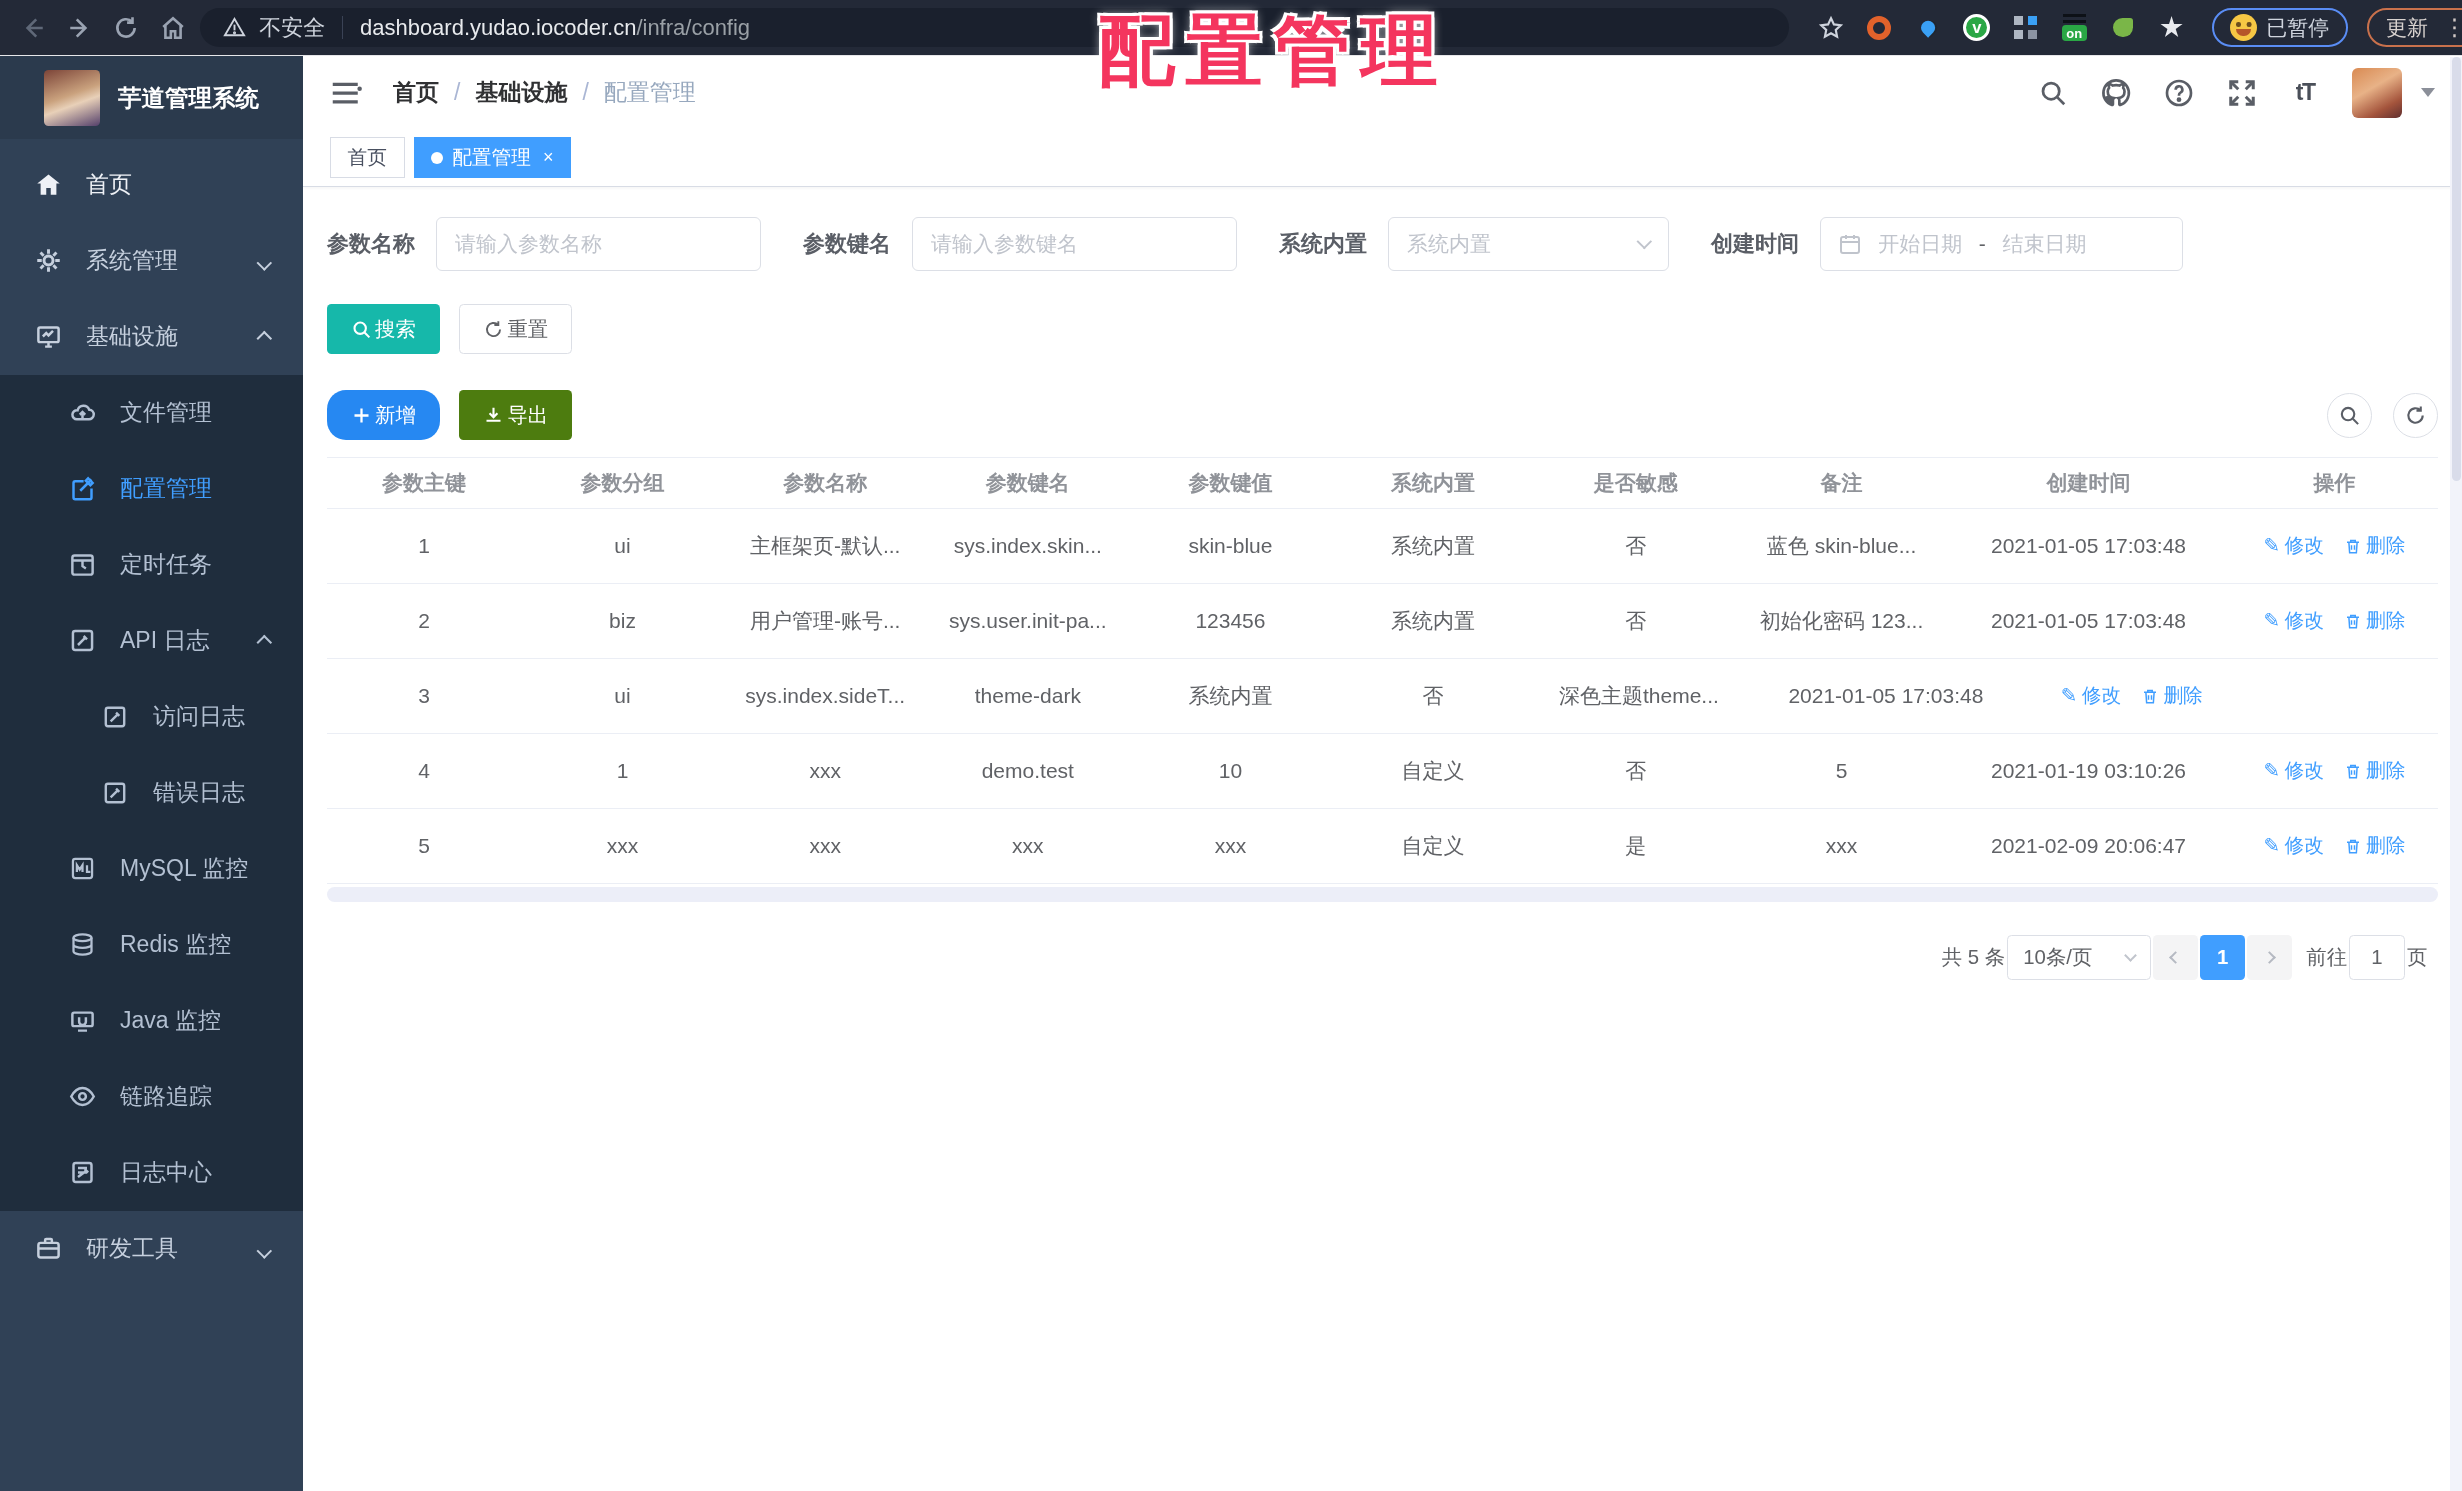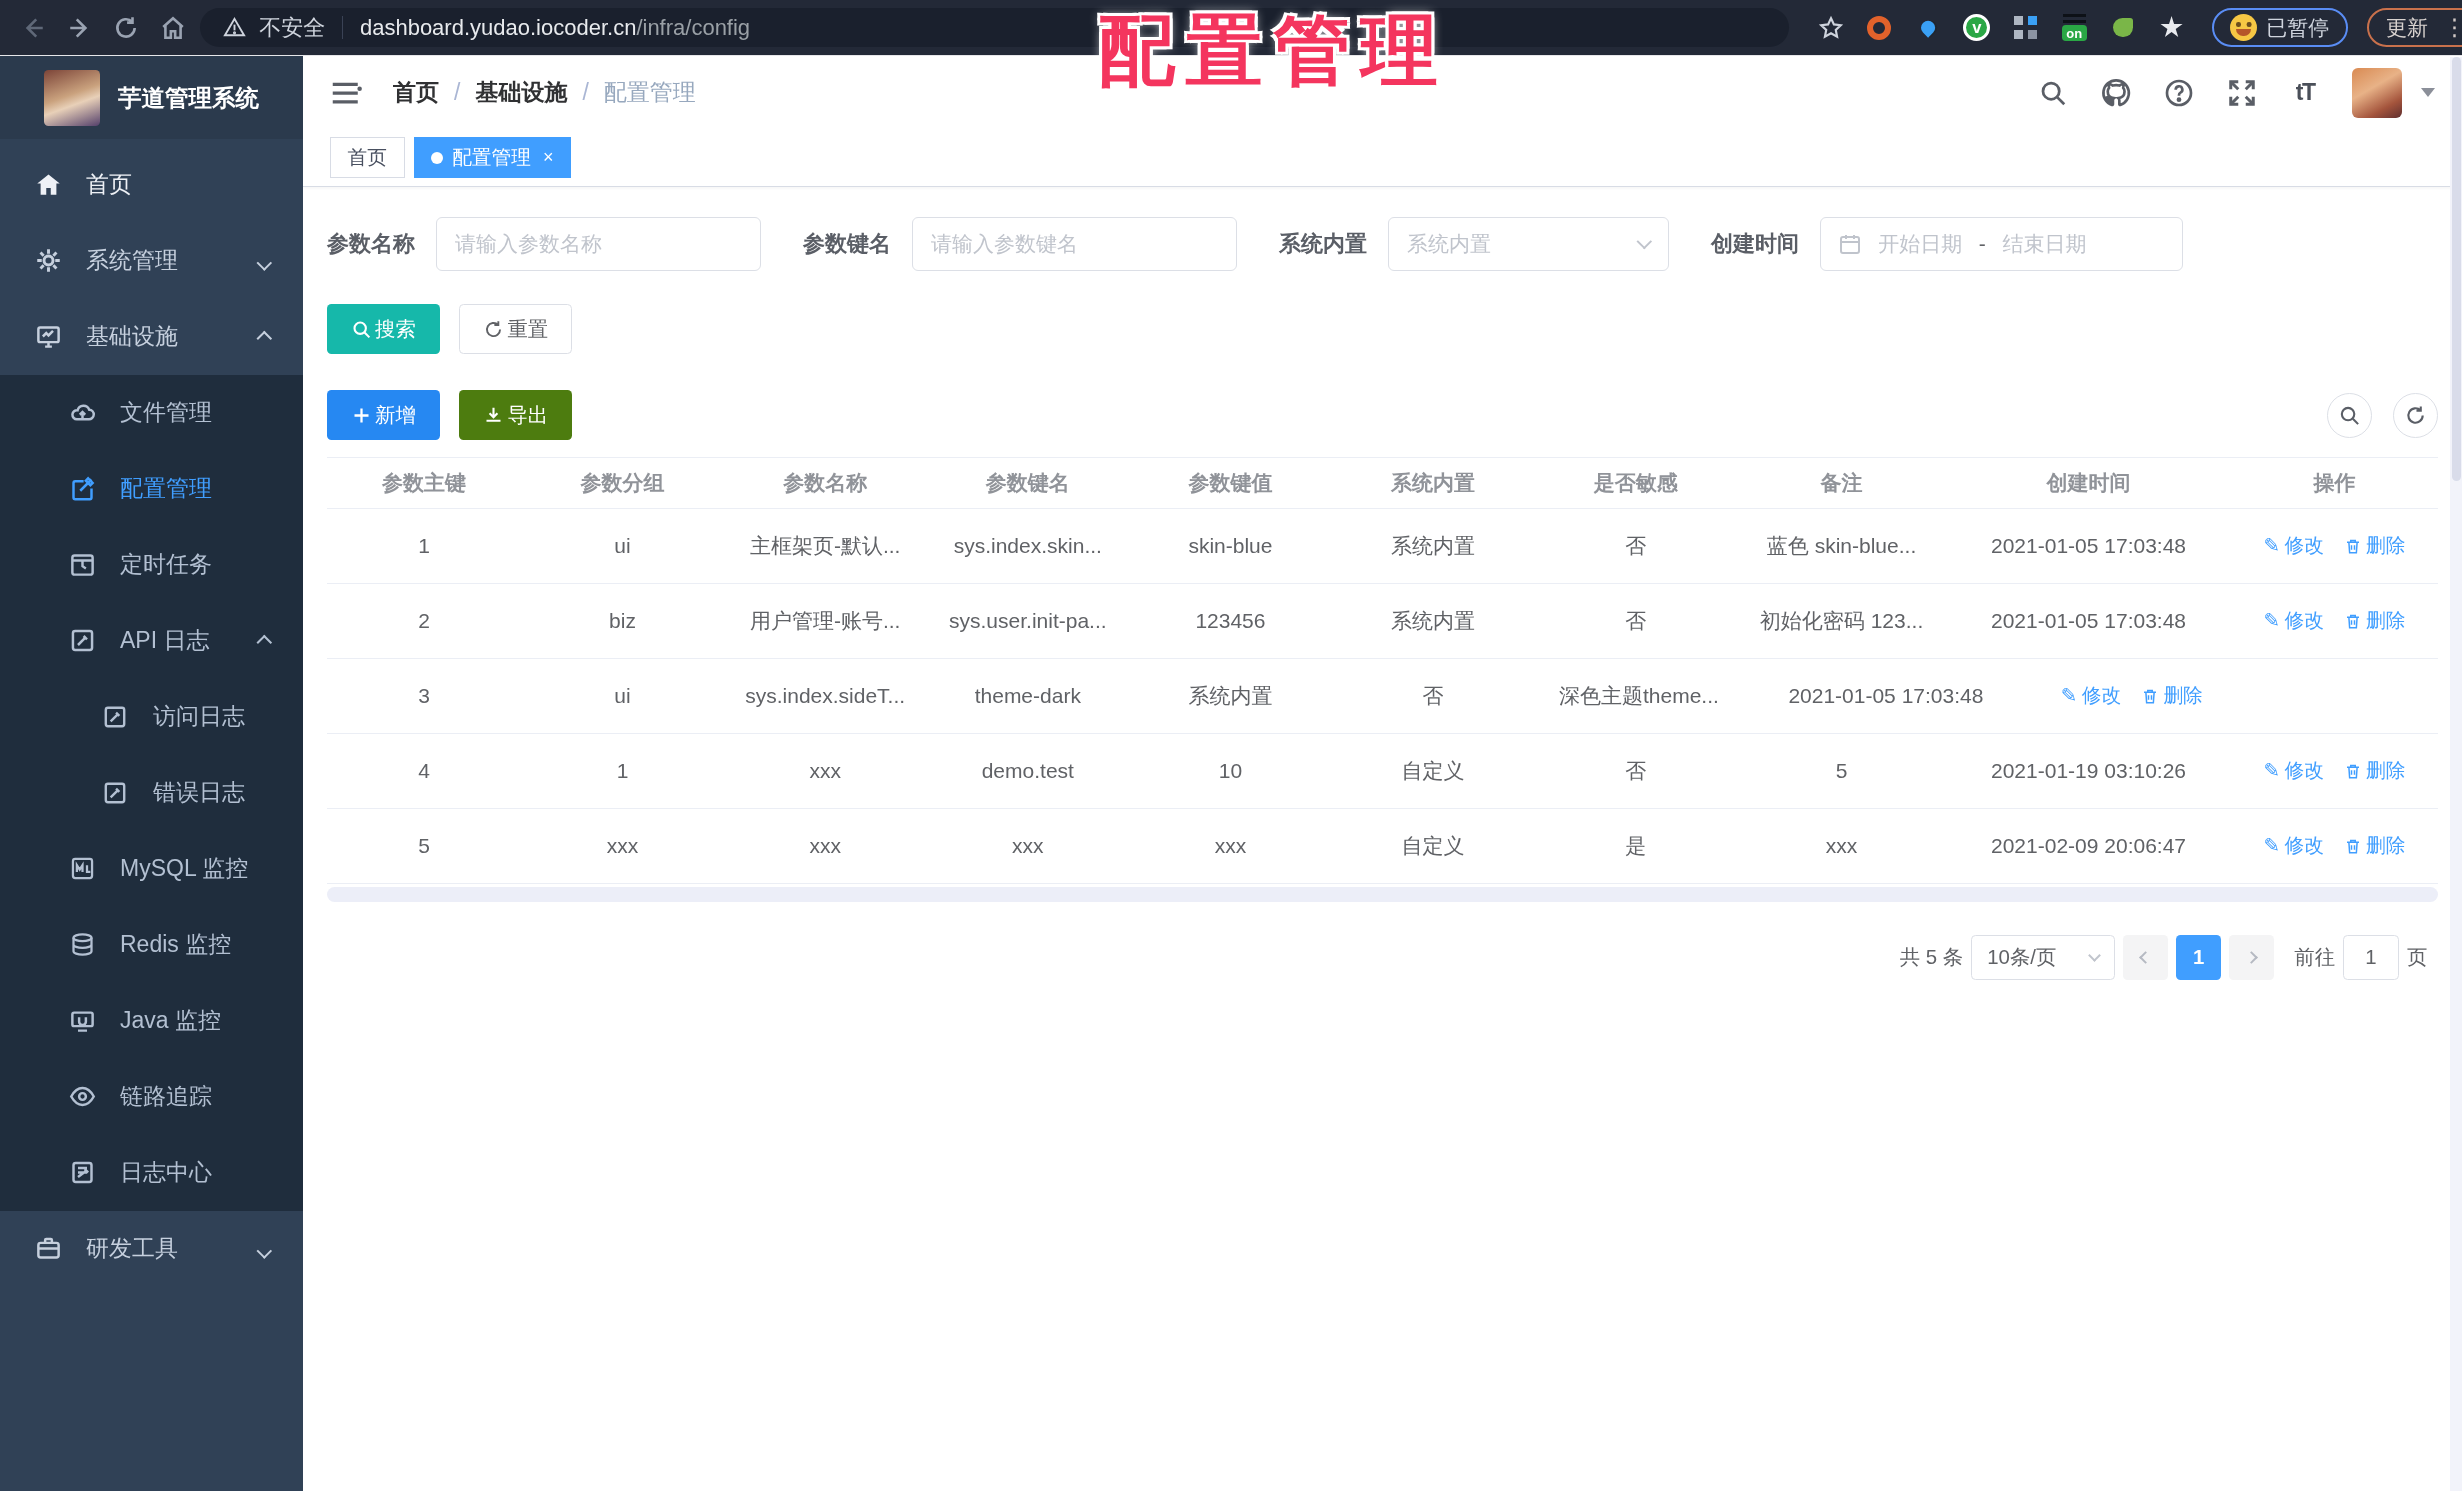--- a/index.html
+++ b/index.html
@@ -91,38 +91,38 @@
   .fselect { width:281px; height:54px; border:0.8px solid #dcdfe6; border-radius:6px; padding:0 18px; font-size:21px; color:#c0c4cc; display:flex; align-items:center; justify-content:space-between; cursor:pointer;}
   .fselect .chevron { color:#c0c4cc; margin-top:-4.5px;}
   .fdate { width:363px; height:54px; border:0.8px solid #dcdfe6; border-radius:6px; padding:0 16.6px; font-size:21px; color:#c0c4cc; display:flex; align-items:center; gap:16.6px; cursor:pointer;}
 
   
   .btnrow1 { margin-top:33px; display:flex; align-items:center; gap:19.7px;}
   .btnrow2 { margin-top:36px; display:flex; align-items:center; gap:19.7px;}
   .btn { height:50px; border-radius:4.5px; display:inline-flex; align-items:center; gap:3px; padding:0 23px; font-size:20.4px; cursor:pointer; border:0.8px solid transparent; white-space:nowrap;}
   .btn-search { background:#16b8aa; color:#fff; }
   .btn-reset { background:#fff; color:#606266; border-color:#dcdfe6;}
-  .btn-add { background:#2688f2; color:#fff; }
+  .btn-add { background:#2688f2; color:#fff;border-radius:19px; }
   .btn-export { background:#4d7c0f; color:#fff;align-items:center; }
   .circ-group { margin-left:auto; display:flex; gap:21px; }
   .circ { width:45px; height:45px; border-radius:50%; border:0.8px solid #dcdfe6; background:#fff; color:#5a5e66; display:flex; align-items:center; justify-content:center; cursor:pointer;}
 
   
   .table { margin-top:16.6px; border-top:0.8px solid #ebeef5; }
   .trow { display:flex; align-items:center; border-bottom:0.8px solid #ebeef5; }
   .thead .tcell { color:#909399; font-weight:bold; font-size:21px; height:50px; }
   .tcell { font-size:21px; color:#606266; height:74px; display:flex; align-items:center; justify-content:center; text-align:center; overflow:hidden; white-space:nowrap; padding:0 6px;}
   .c1{width:9.2%;} .c2{width:9.6%;} .c3{width:9.6%;} .c4{width:9.6%;} .c5{width:9.6%;}
   .c6{width:9.6%;} .c7{width:9.6%;} .c8{width:9.9%;} .c9{width:13.5%;} .c10{width:9.8%;}
   .oplink { color:#409eff; display:inline-flex; align-items:center; gap:4.5px; cursor:pointer; font-size:19.7px;}
   .ops { display:flex; gap:19.7px; justify-content:center;}
   .hscroll { height:15px; background:#eceef8; border-radius:7.6px; margin-top:3px;}
 
   
-  .pagination { margin-top:33px; display:flex; align-items:center; justify-content:flex-end; gap:8px; font-size:20.4px; color:#606266; padding-right:10.6px;}
+  .pagination { margin-top:33px; display:flex; align-items:center; justify-content:flex-end; gap:2px; font-size:20.4px; color:#606266; padding-right:10.6px;}
   .psize { width:144px; height:45px; border:0.8px solid #dcdfe6; border-radius:4.5px; display:flex; align-items:center; justify-content:space-between; padding:0 15px; color:#606266; cursor:pointer;}
   .psize .chevron { color:#c0c4cc; width:9px; height:9px; margin-top:-3px;}
   .pbtn { width:45px; height:45px; border-radius:4.5px; background:#f4f4f5; color:#b5b9c2; display:flex; align-items:center; justify-content:center; cursor:pointer;}
   .pnum { width:45px; height:45px; border-radius:4.5px; background:#409eff; color:#fff; font-weight:bold; display:flex; align-items:center; justify-content:center; cursor:pointer;}
   .goto-input { width:56px; height:45px; border:0.8px solid #dcdfe6; border-radius:4.5px; text-align:center; font-size:20.4px; color:#606266; font-family:"Liberation Sans", sans-serif;}
 
   
   .vscroll { position:absolute; right:0; top:57px; bottom:0; width:12px; background:#f2f3fa; z-index:6;}
   .vscroll .thumb { position:absolute; top:0; left:1.5px; width:9px; height:424px; background:#d9dcea; border-radius:4.5px;}
 

